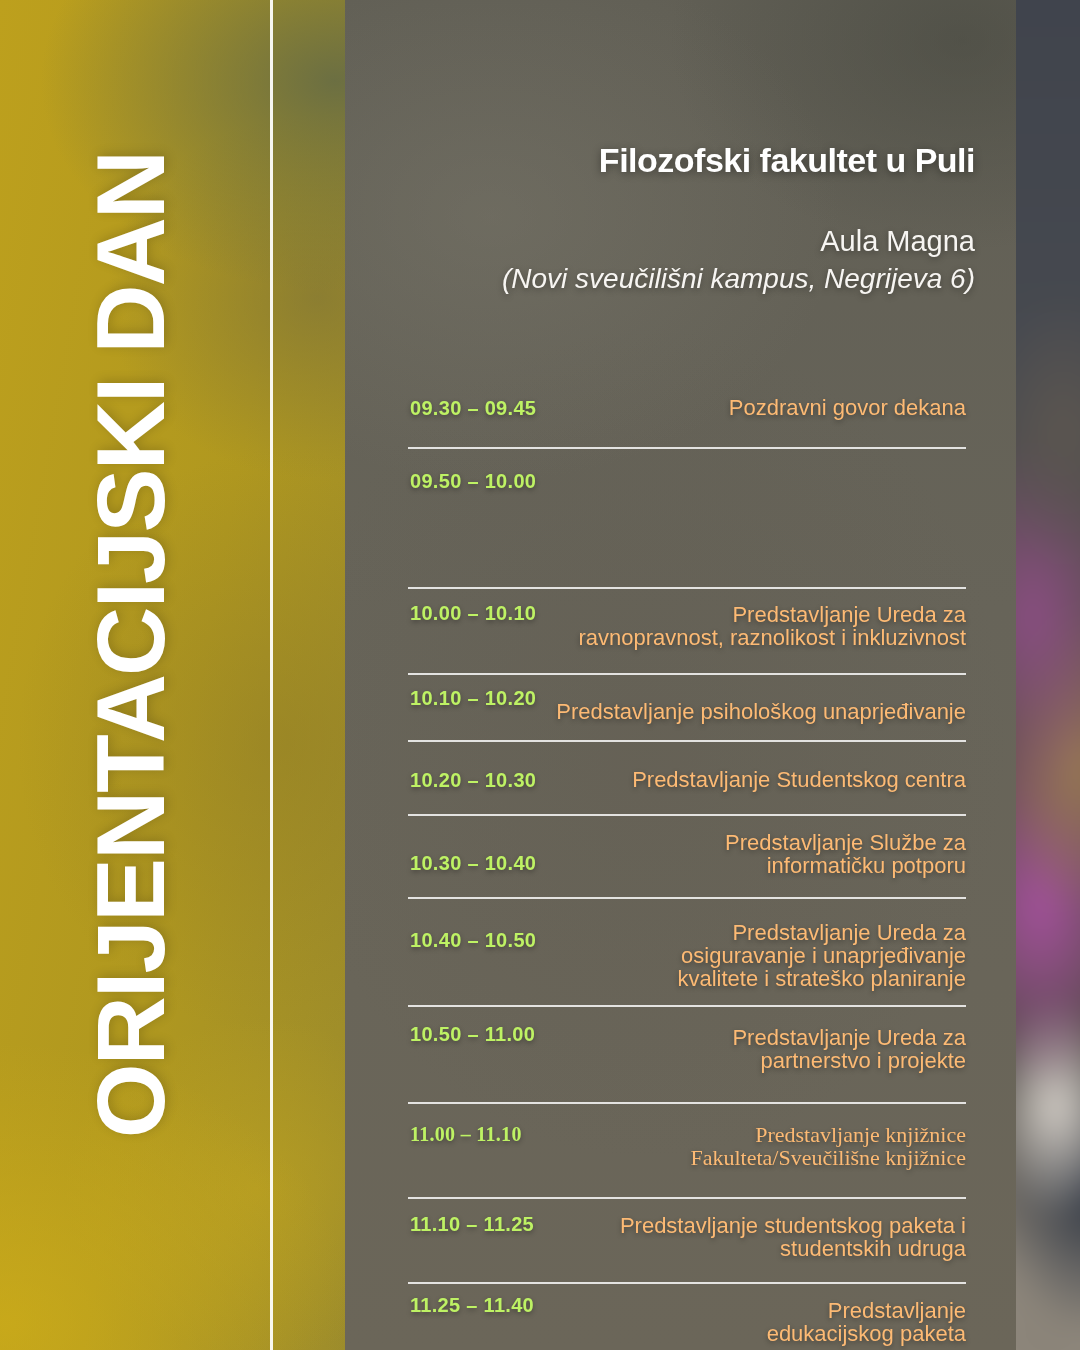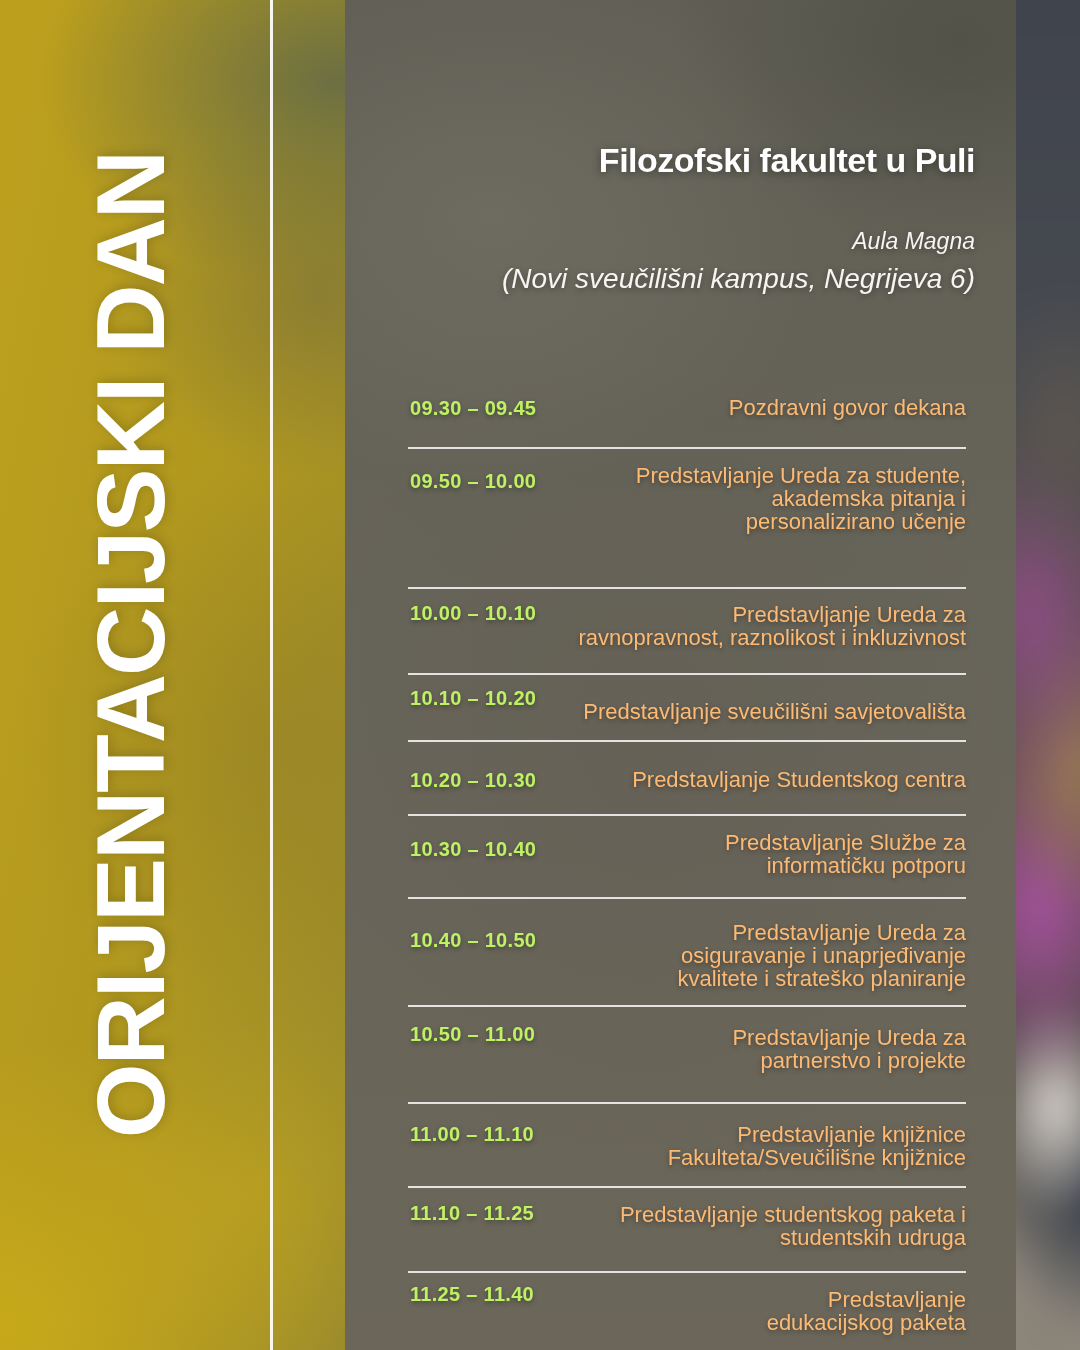--- a/index.html
+++ b/index.html
@@ -62,21 +62,21 @@
   .header{
     position:absolute;left:408px;top:140px;width:567px;
     text-align:right;color:#fff;
   }
   .header .title{
     font-size:34px;font-weight:700;letter-spacing:-.5px;line-height:40px;
     margin:0 0 42px 0;
     text-shadow:0 2px 8px rgba(0,0,0,.40);
   }
   .header .venue{
-    font-size:23px;font-style:italic;font-weight:400;line-height:38px;
+    font-size:29px;font-weight:400;line-height:38px;
     color:#f7f5f2;text-shadow:0 2px 6px rgba(0,0,0,.35);
   }
   .header .venue-detail{
     font-size:28px;font-style:italic;font-weight:400;line-height:38px;
     color:#f7f5f2;text-shadow:0 2px 6px rgba(0,0,0,.35);
   }
   
   .schedule{position:absolute;left:408px;top:385px;width:558px;}
   .slot{
     position:relative;box-sizing:border-box;
@@ -94,24 +94,24 @@
     text-align:right;white-space:pre-line;
     font-size:22px;line-height:23px;font-weight:400;color:#fdba74;
     text-shadow:0 2px 5px rgba(0,0,0,.35);
   }
   
   .slot:nth-of-type(1){height:62px;}  .slot:nth-of-type(1) .time{top:12px;} .slot:nth-of-type(1) .event{top:11px;}
   .slot:nth-of-type(2){height:101px;} .slot:nth-of-type(2) .time{top:21px;} .slot:nth-of-type(2) .event{top:15px;}
   .slot:nth-of-type(3){height:86px;margin-top:39px;}  .slot:nth-of-type(3) .time{top:13px;} .slot:nth-of-type(3) .event{top:14px;}
   .slot:nth-of-type(4){height:67px;}  .slot:nth-of-type(4) .time{top:12px;} .slot:nth-of-type(4) .event{top:25px;}
   .slot:nth-of-type(5){height:74px;}  .slot:nth-of-type(5) .time{top:27px;} .slot:nth-of-type(5) .event{top:26px;}
-  .slot:nth-of-type(6){height:83px;}  .slot:nth-of-type(6) .time{top:22px;} .slot:nth-of-type(6) .event{top:15px;}
+  .slot:nth-of-type(6){height:83px;}  .slot:nth-of-type(6) .time{top:36px;} .slot:nth-of-type(6) .event{top:15px;}
   .slot:nth-of-type(7){height:108px;} .slot:nth-of-type(7) .time{top:30px;} .slot:nth-of-type(7) .event{top:22px;}
   .slot:nth-of-type(8){height:97px;}  .slot:nth-of-type(8) .time{top:16px;} .slot:nth-of-type(8) .event{top:19px;}
-  .slot:nth-of-type(9){height:84px;}  .slot:nth-of-type(9) .time{top:19px;} .slot:nth-of-type(9) .event{top:19px;}
+  .slot:nth-of-type(9){height:95px;font-family:Liberation Serif, serif;}  .slot:nth-of-type(9) .time{top:19px;} .slot:nth-of-type(9) .event{top:19px;}
   .slot:nth-of-type(10){height:85px;} .slot:nth-of-type(10) .time{top:14px;} .slot:nth-of-type(10) .event{top:15px;}
   .slot:nth-of-type(11){height:85px;} .slot:nth-of-type(11) .time{top:10px;} .slot:nth-of-type(11) .event{top:15px;}
 </style>
 </head>
 <body>
 
 <div class="poster">
 
   <div class="photo-strip">
     <div class="blobs"></div>
@@ -132,34 +132,31 @@
   </div>
 
   <div class="schedule" id="schedule">
     <div class="slot">
       <div class="time">09.30 – 09.45</div>
       <div class="event">Pozdravni govor dekana</div>
     </div>
 
     <div class="slot">
       <div class="time">09.50 – 10.00</div>
-      <div class="event">Predstavljanje Ureda za studente,
-akademska pitanja i
-personalizirano učenje</div>
     </div>
 
     <div class="slot">
       <div class="time">10.00 – 10.10</div>
       <div class="event">Predstavljanje Ureda za
 ravnopravnost, raznolikost i inkluzivnost</div>
     </div>
 
     <div class="slot">
       <div class="time">10.10 – 10.20</div>
-      <div class="event">Predstavljanje sveučilišni savjetovališta</div>
+      <div class="event">Predstavljanje psihološkog unaprjeđivanje</div>
     </div>
 
     <div class="slot">
       <div class="time">10.20 – 10.30</div>
       <div class="event">Predstavljanje Studentskog centra</div>
     </div>
 
     <div class="slot">
       <div class="time">10.30 – 10.40</div>
       <div class="event">Predstavljanje Službe za

